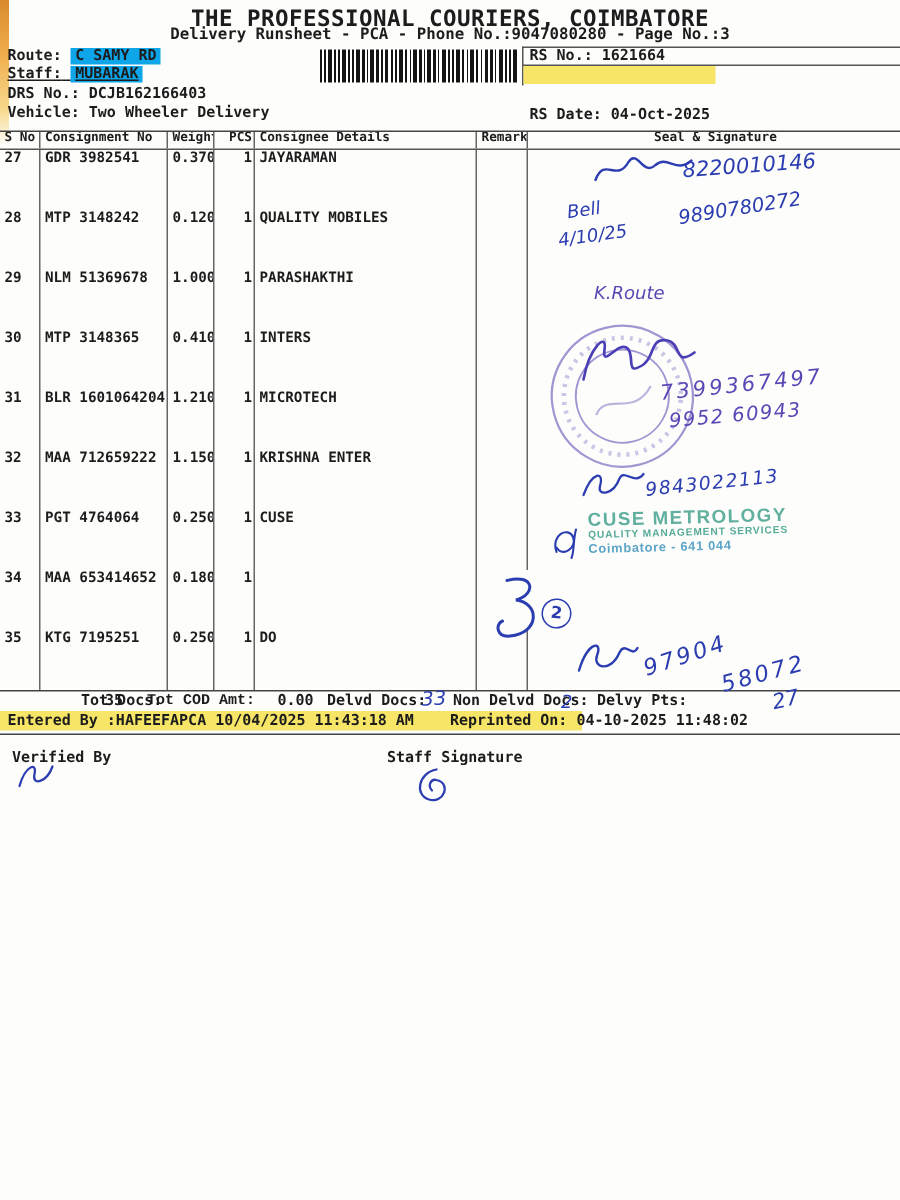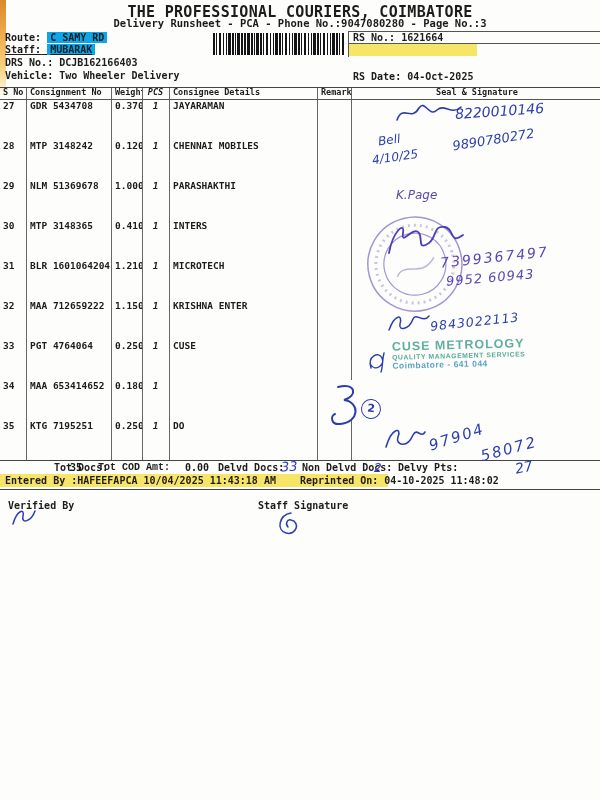--- a/index.html
+++ b/index.html
@@ -28,21 +28,21 @@
   }
   .vline { border-left:1px solid #555; width:0; }
   .hline { border-top:1px solid #555; height:0; }
 
   
   .tbl { position:absolute; left:0; top:87px; width:600px; border-top:1.2px solid #444; border-bottom:1.2px solid #444; }
   .trow { display:grid; grid-template-columns:27px 85px 31px 27px 148px 34px 1fr; height:40px; }
   .trow.head { height:12px; border-bottom:1px solid #555; }
   .cell { border-right:1px solid #666; padding:1px 1px 0 3px; font-size:9.5px; line-height:1.15; overflow:hidden; white-space:nowrap; }
   .trow.head .cell { font-size:8.5px; padding-top:0; }
-  .c4 { text-align:center; padding-left:0;font-style:italic; }
+  .c4 { text-align:right; padding-left:0; }
   .c7 { border-right:none; text-align:center; }
 
   
   .hw { position:absolute; font-family:"DejaVu Sans", sans-serif; font-style:italic; font-weight:normal; color:#2b3db0; white-space:nowrap; z-index:6; }
   .pen2 { color:#5b46b5; }
   .sig { position:absolute; z-index:6; }
   .circled {
     position:absolute; width:20px; height:20px; border:1.6px solid #2b3db0; border-radius:50%;
     color:#2b3db0; font-family:"DejaVu Sans",sans-serif; font-size:11px; font-weight:bold;
     text-align:center; line-height:17px; z-index:6; transform:rotate(6deg);
@@ -102,33 +102,33 @@
       <div class="cell c2">Consignment No</div>
       <div class="cell c3">Weight</div>
       <div class="cell c4">PCS</div>
       <div class="cell c5">Consignee Details</div>
       <div class="cell c6">Remarks</div>
       <div class="cell c7">Seal &amp; Signature</div>
     </div>
 
     <div class="trow">
       <div class="cell c1">27</div>
-      <div class="cell c2">GDR 5434708</div>
+      <div class="cell c2">GDR 3982541</div>
       <div class="cell c3">0.370</div>
       <div class="cell c4">1</div>
       <div class="cell c5">JAYARAMAN</div>
       <div class="cell c6"></div>
       <div class="cell c7"></div>
     </div>
     <div class="trow">
       <div class="cell c1">28</div>
       <div class="cell c2">MTP 3148242</div>
       <div class="cell c3">0.120</div>
       <div class="cell c4">1</div>
-      <div class="cell c5">CHENNAI MOBILES</div>
+      <div class="cell c5">QUALITY MOBILES</div>
       <div class="cell c6"></div>
       <div class="cell c7"></div>
     </div>
     <div class="trow">
       <div class="cell c1">29</div>
       <div class="cell c2">NLM 51369678</div>
       <div class="cell c3">1.000</div>
       <div class="cell c4">1</div>
       <div class="cell c5">PARASHAKTHI</div>
       <div class="cell c6"></div>
@@ -191,21 +191,21 @@
 
   <svg class="sig" style="left:393px; top:98px;" width="72" height="30" viewBox="0 0 72 30">
     <path d="M4,22 C10,6 18,24 26,10 C32,1 36,20 44,12 C52,5 58,18 68,9" fill="none" stroke="#2b3db0" stroke-width="1.6" stroke-linecap="round"></path>
   </svg>
   <span class="hw" style="left:455px; top:103px; font-size:14px; transform:rotate(-4deg);">8220010146</span>
 
   <span class="hw" style="left:378px; top:133px; font-size:12px; transform:rotate(-8deg);">Bell</span>
   <span class="hw" style="left:372px; top:150px; font-size:12px; transform:rotate(-8deg);">4/10/25</span>
   <span class="hw" style="left:452px; top:132px; font-size:13px; transform:rotate(-9deg);">9890780272</span>
 
-  <span class="hw pen2" style="left:396px; top:188px; font-size:12px;">K.Page</span>
+  <span class="hw pen2" style="left:396px; top:188px; font-size:12px;">K.Route</span>
 
   <svg class="sig" style="left:363px; top:212px; transform:rotate(-14deg); opacity:.8;" width="105" height="105" viewBox="0 0 105 105">
     <circle cx="52" cy="52" r="47" fill="none" stroke="#8d7cc8" stroke-width="1.5"></circle>
     <circle cx="52" cy="52" r="31" fill="none" stroke="#8d7cc8" stroke-width="1.2"></circle>
     <circle cx="52" cy="52" r="39" fill="none" stroke="#8d7cc8" stroke-width="3" stroke-dasharray="2 4" opacity=".55"></circle>
     <path d="M32,60 C42,46 56,68 72,50" fill="none" stroke="#8d7cc8" stroke-width="1.5" opacity=".7"></path>
   </svg>
   <svg class="sig" style="left:383px; top:217px;" width="85" height="40" viewBox="0 0 85 40">
     <path d="M6,36 C10,14 22,4 20,16 C18,30 30,8 36,16 C40,22 34,34 46,26 C54,20 50,8 62,10 C72,12 66,28 80,18" fill="none" stroke="#4b3fb5" stroke-width="1.8" stroke-linecap="round"></path>
   </svg>

